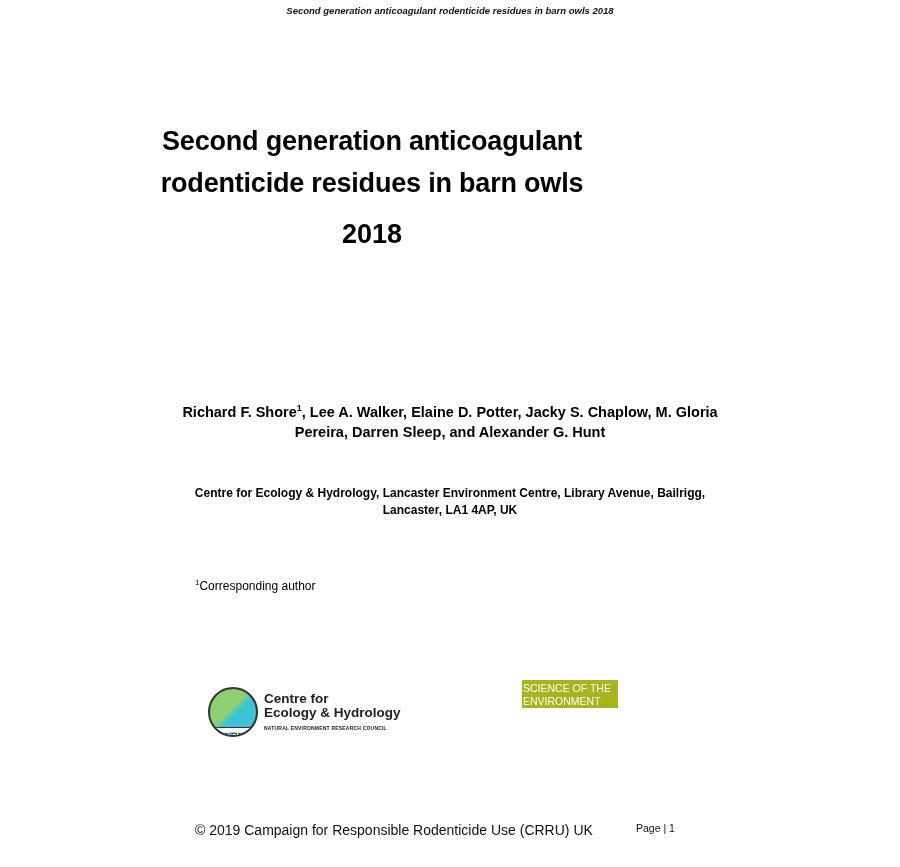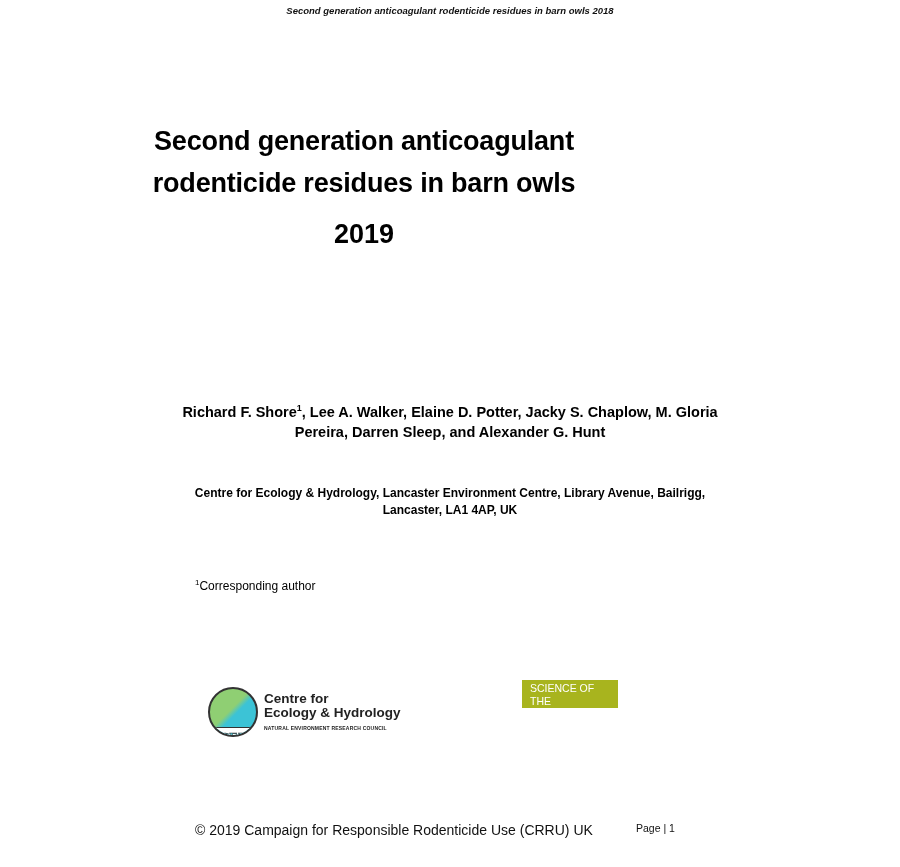--- a/index.html
+++ b/index.html
@@ -1,45 +1,45 @@
 <!DOCTYPE html>
 <html><head>
 <meta charset="utf-8">
 <style>
   html, body { margin: 0; padding: 0; background: #ffffff; }
   body { width: 900px; height: 867px; position: relative; overflow: hidden; font-family: "Liberation Sans", "DejaVu Sans", sans-serif; color: #000; }
   .running-header { position: absolute; top: 5px; left: 0; width: 900px; text-align: center; font-size: 9.5px; font-style: italic; font-weight: bold; color: #111; }
-  .title-block { position: absolute; top: 120px; left: 0; width: 728px; text-align: center; font-weight: bold; }
+  .title-block { position: absolute; top: 120px; left: 0; width: 728px; text-align: center; font-weight: bold; padding-left: 8px; }
   .title-line { font-size: 27px; line-height: 42px; letter-spacing: -0.2px; }
   .title-year { font-size: 27px; margin-top: 10px; line-height: 40px; }
   .authors { position: absolute; top: 398px; left: 180px; width: 540px; text-align: center; font-weight: bold; font-size: 14.5px; line-height: 20px; }
   .authors sup { font-size: 9px; }
   .affil { position: absolute; top: 485px; left: 180px; width: 540px; text-align: center; font-weight: bold; font-size: 12px; line-height: 17px; }
   .corresponding { position: absolute; top: 578px; left: 195px; font-size: 12px; }
   .corresponding sup { font-size: 8px; }
   .ceh-logo { position: absolute; top: 687px; left: 208px; width: 210px; height: 52px; }
   .ceh-circle { position: absolute; left: 0; top: 0; width: 50px; height: 50px; border-radius: 50%; border: 2px solid #333; box-sizing: border-box; overflow: hidden; background: linear-gradient(135deg, #8fcf73 0%, #8fcf73 45%, #3cc3d6 55%, #3cc3d6 100%); }
   .ceh-circle-inner { position: absolute; left: 4px; top: 14px; width: 38px; height: 18px; background: #fff; border: 1.5px solid #333; border-radius: 3px; display: flex; align-items: center; justify-content: center; font-family: "Liberation Serif", serif; font-weight: bold; font-size: 13px; color: #3cb6c8; margin-top: 24px; -webkit-text-stroke: 0.5px #333; }
   .ceh-name { position: absolute; left: 56px; top: 5px; font-weight: bold; font-size: 13.5px; line-height: 14px; color: #222; }
   .ceh-sub { position: absolute; left: 56px; top: 38px; font-weight: bold; font-size: 5px; letter-spacing: 0.2px; color: #222; }
   .nerc-logo { position: absolute; top: 680px; left: 522px; width: 96px; height: 66px; }
   .nerc-top { width: 96px; height: 38px; background: #4f4a12; color: #fff; font-size: 31px; line-height: 38px; text-align: center; letter-spacing: -0.5px; }
-  .nerc-bottom { width: 96px; height: 28px; background: #a8b41e; color: #fff; font-size: 10.5px; line-height: 12.5px; padding: 2px 8px 0; box-sizing: border-box; }
+  .nerc-bottom { width: 96px; height: 28px; background: #a8b41e; color: #fff; font-size: 10.5px; line-height: 12.5px; padding: 2px 1px 0; box-sizing: border-box; }
   .footer-left { position: absolute; top: 822px; left: 195px; font-size: 14px; color: #111; }
   .footer-right { position: absolute; top: 822px; left: 636px; font-size: 10.5px; color: #111; }
 </style>
 </head>
 <body>
 
 <div class="running-header">Second generation anticoagulant rodenticide residues in barn owls 2018</div>
 
 <div class="title-block">
   <div class="title-line">Second generation anticoagulant</div>
   <div class="title-line">rodenticide residues in barn owls</div>
-  <div class="title-year">2019</div>
+  <div class="title-year">2018</div>
 </div>
 
 <div class="authors"><span>Richard F. Shore</span><sup>1</sup><span>, Lee A. Walker, Elaine D. Potter, Jacky S. Chaplow, M. Gloria Pereira, Darren Sleep, and Alexander G. Hunt</span></div>
 
 <div class="affil">Centre for Ecology &amp; Hydrology, Lancaster Environment Centre, Library Avenue, Bailrigg, Lancaster, LA1 4AP, UK</div>
 
 <div class="corresponding"><sup>1</sup><span>Corresponding author</span></div>
 
 <div class="ceh-logo">
   <div class="ceh-circle">

